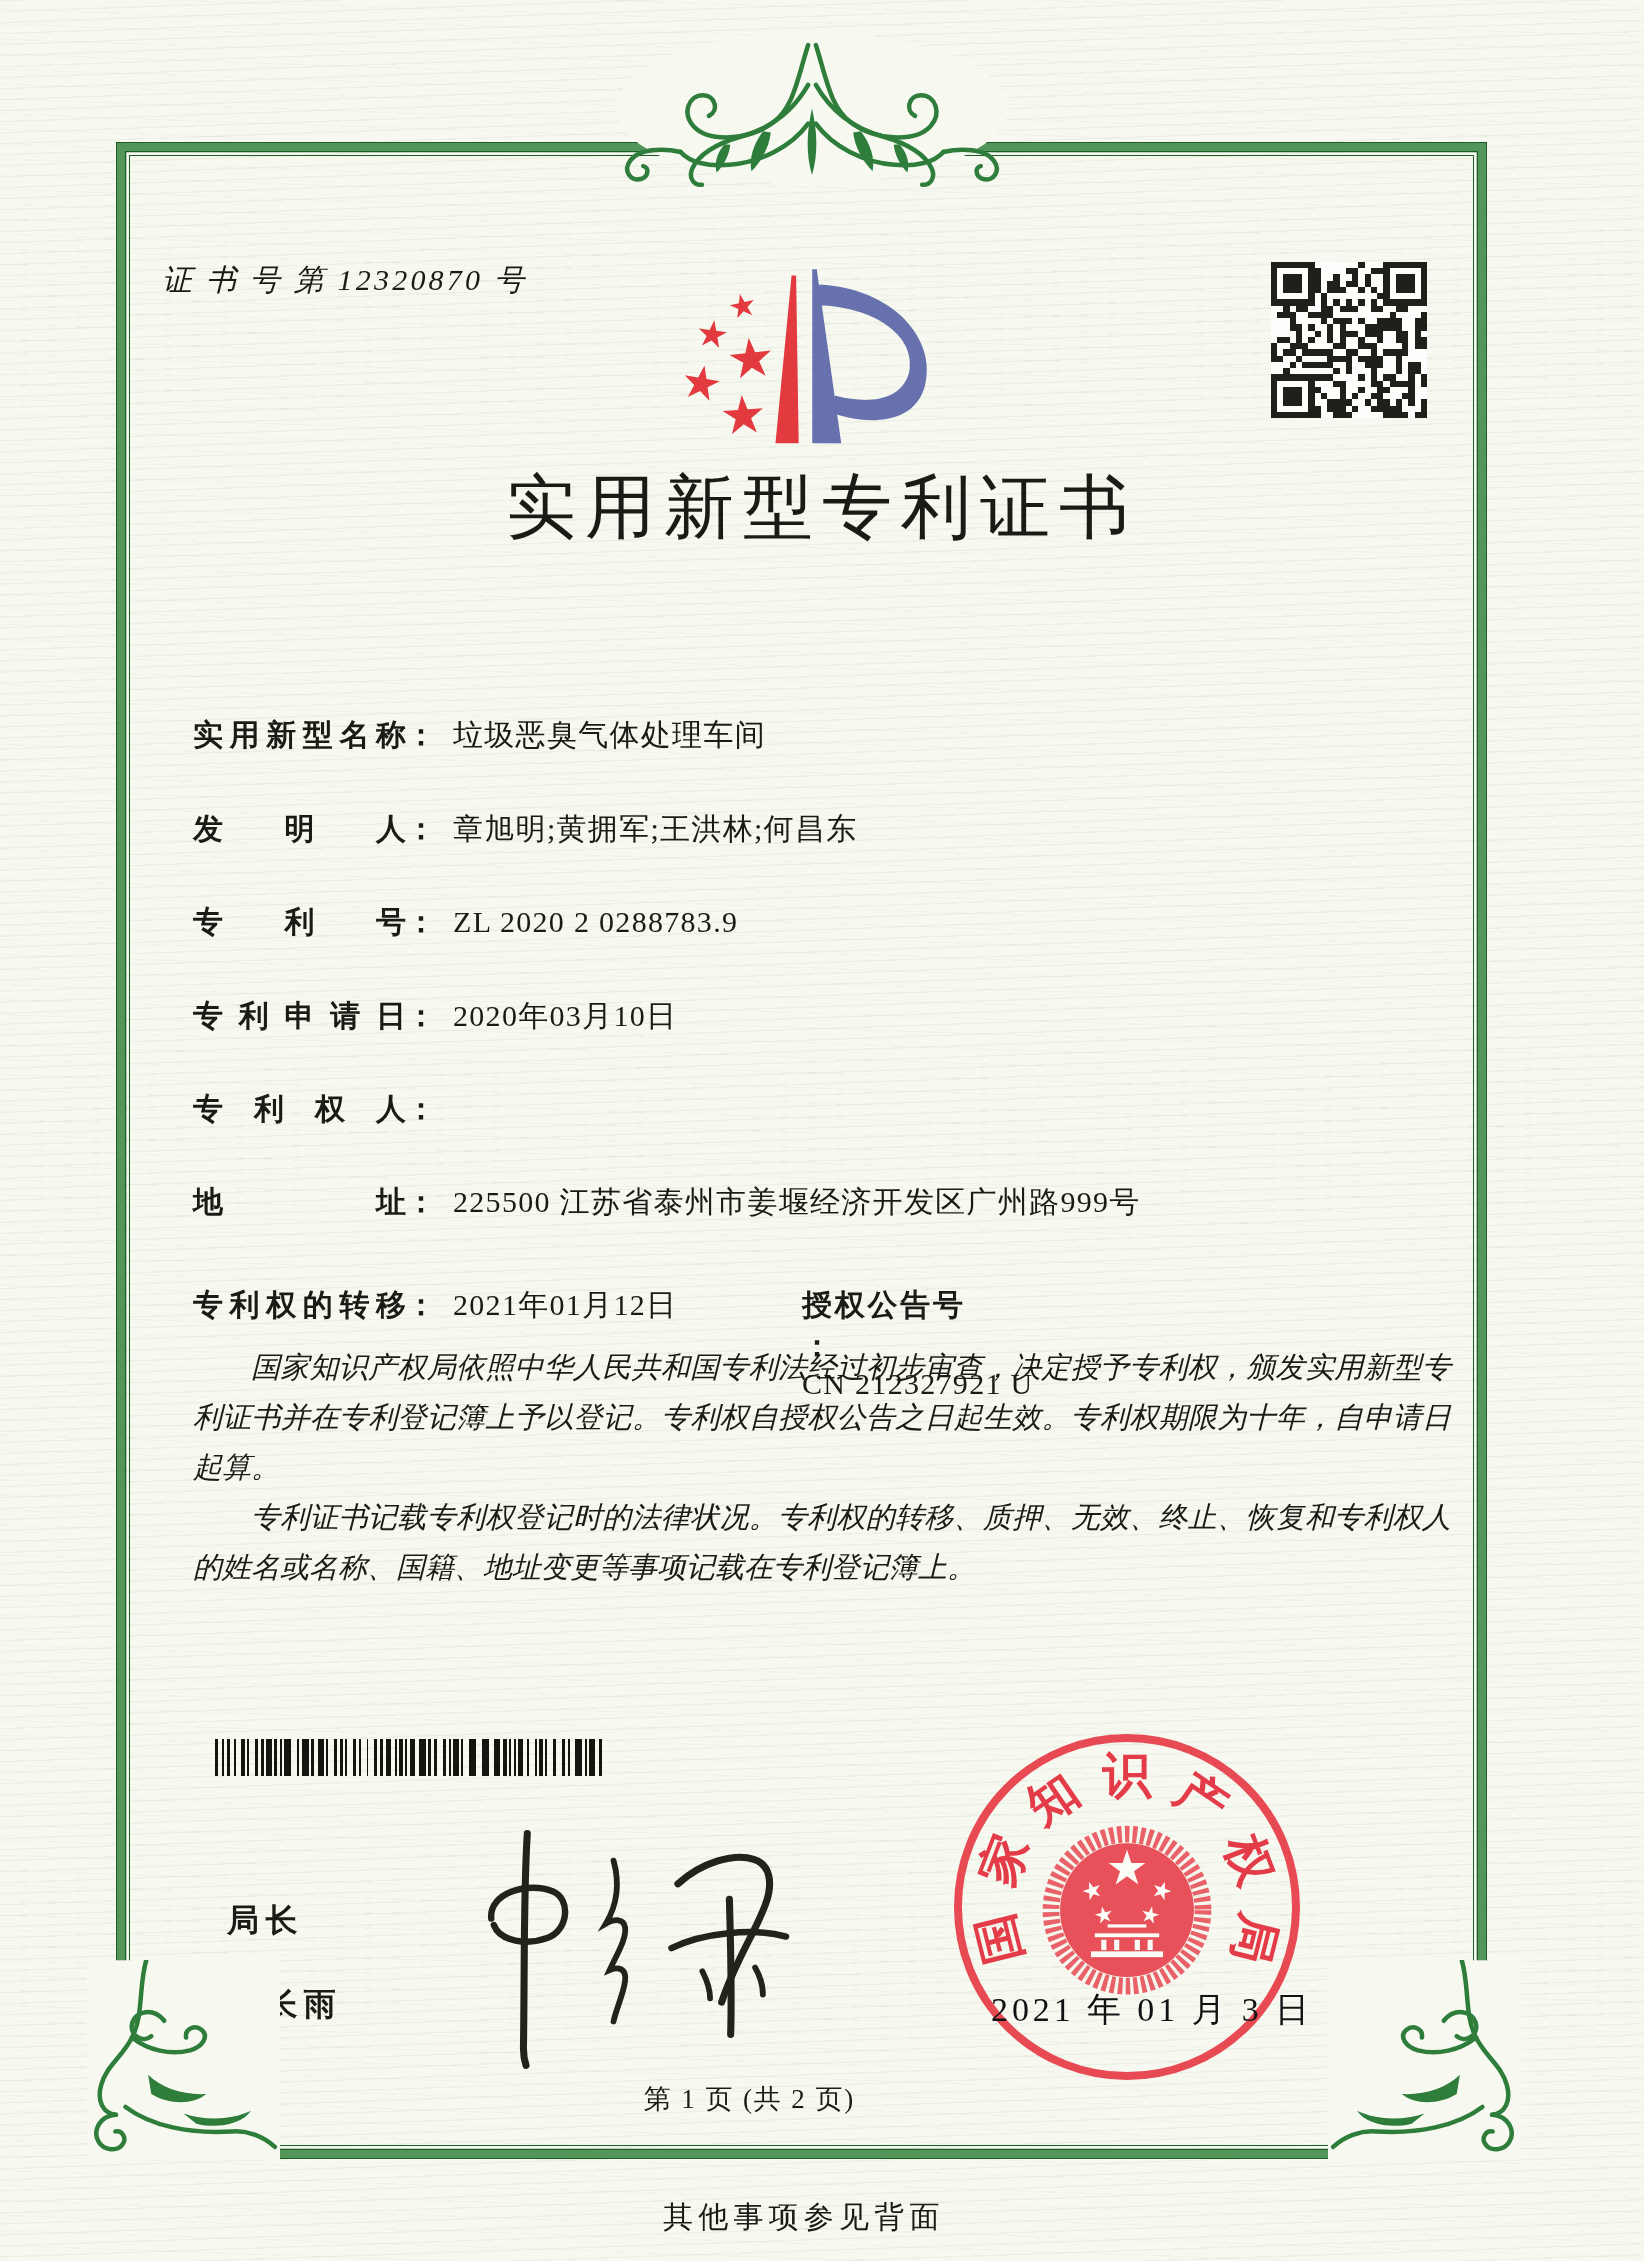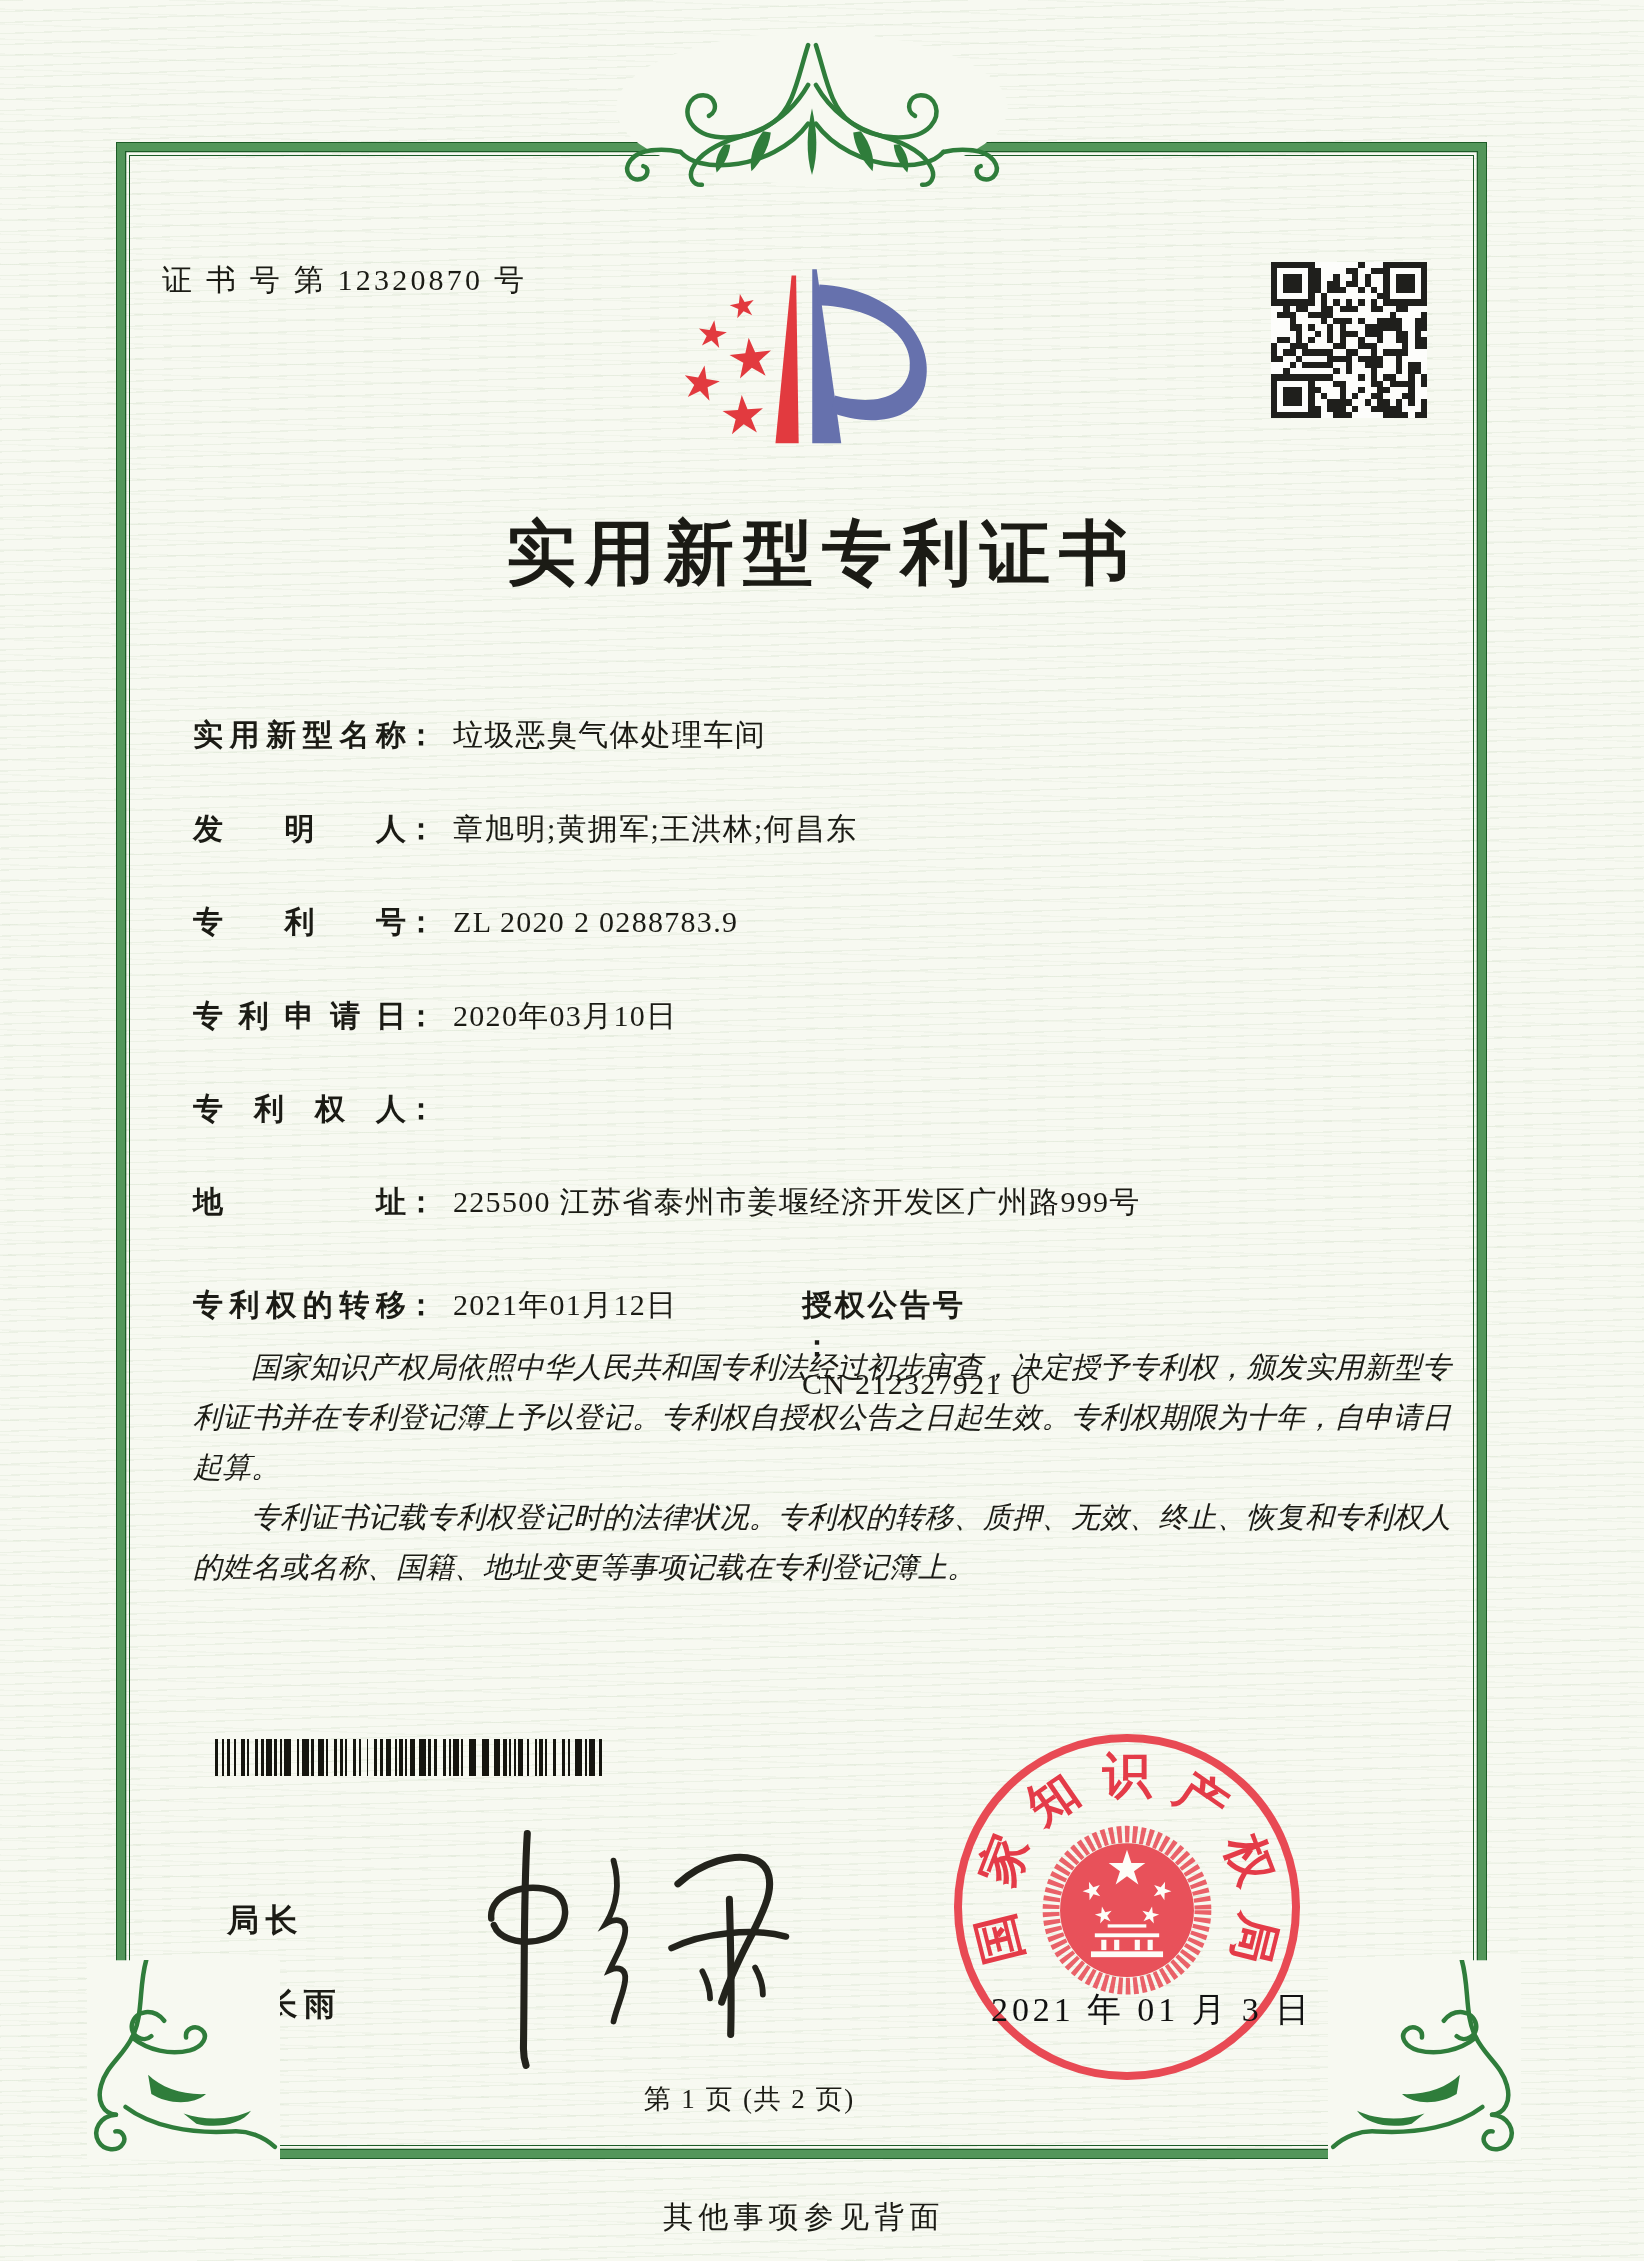--- a/index.html
+++ b/index.html
@@ -24,34 +24,34 @@
   }
   .frame::before{
     content:"";position:absolute;inset:3.9px;border:1.9px solid #1d5c27;
   }
 
   .ornament{position:absolute;z-index:2;}
 
   
   .cert-no{
     position:absolute;left:162px;top:260px;
-    font-size:30px;letter-spacing:3.2px;font-weight:500;
+    font-size:30px;letter-spacing:3.2px;font-weight:500;font-style:italic;
   }
   .logo{position:absolute;left:680px;top:251px;width:258px;height:213px;}
   .qr{
     position:absolute;left:1271px;top:262px;width:156px;height:156px;
     display:grid;grid-template-columns:repeat(25,1fr);grid-template-rows:repeat(25,1fr);
     background:#fdfdfb;
   }
   .qr div{background:transparent;}
   .qr div.on{background:#1f1f1c;}
 
   .title{
-    position:absolute;left:0;top:507px;width:1644px;text-align:center;
-    font-size:70px;font-weight:bold;letter-spacing:9px;
+    position:absolute;left:0;top:461px;width:1644px;text-align:center;
+    font-size:70px;font-weight:normal;letter-spacing:9px;
   }
 
   
   .fields{position:absolute;left:193px;top:0;width:1276px;font-size:30px;}
   .frow{position:absolute;left:0;display:flex;align-items:baseline;white-space:nowrap;}
   .flabel{
     display:inline-block;width:213px;
     text-align:justify;text-align-last:justify;font-weight:600;margin-top:20px;
   }
   .fcolon{font-weight:600;margin-right:17px;}

